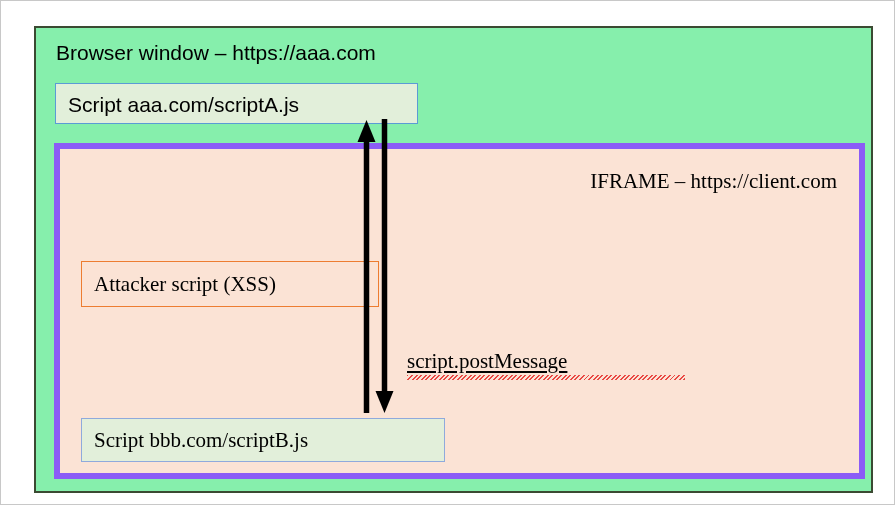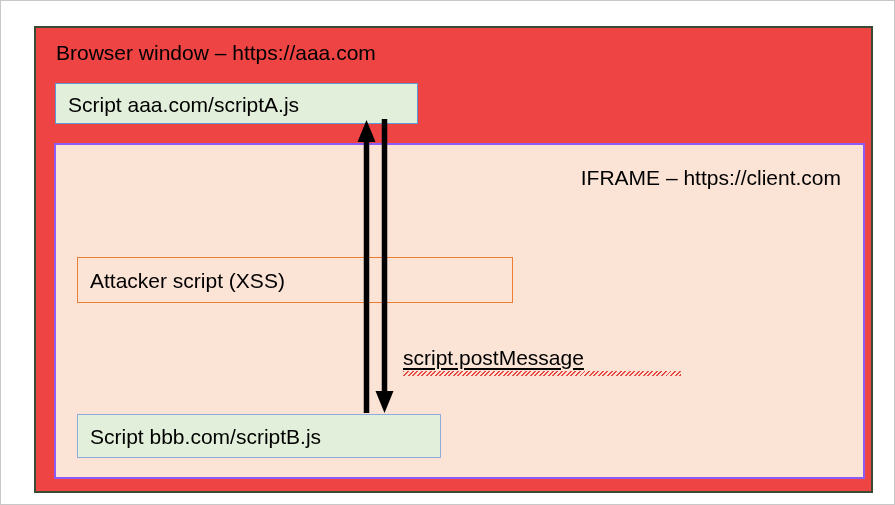--- a/index.html
+++ b/index.html
@@ -20,21 +20,21 @@
     overflow: hidden;
   }
 
   
   .browser-window {
     position: absolute;
     left: 33px;
     top: 25px;
     width: 839px;
     height: 467px;
-    background: #ef4444;
+    background: #86efac;
     border: 2px solid #3b4a32;
     box-sizing: border-box;
   }
   .browser-window-label {
     position: absolute;
     left: 20px;
     top: 14px;
     font-size: 21px;
     color: #000000;
     white-space: nowrap;
@@ -65,39 +65,40 @@
   }
 
   
   .iframe-box {
     position: absolute;
     left: 18px;
     top: 115px;
     width: 811px;
     height: 336px;
     background: #fbe3d5;
-    border: 2px solid #8b5cf6;
-    box-sizing: border-box;
+    border: 6px solid #8b5cf6;
+    box-sizing: border-box;
+    font-family: Liberation Serif, serif;
   }
   .iframe-label {
     position: absolute;
     right: 22px;
     top: 22px;
     font-size: 21px;
     color: #000000;
     white-space: nowrap;
     line-height: 1;
   }
 
   
   .attacker-box {
     position: absolute;
     left: 21px;
     top: 112px;
-    width: 436px;
+    width: 298px;
     height: 46px;
     background: #fbe3d5;
     border: 1.5px solid #ed7d31;
     box-sizing: border-box;
     padding-left: 39px;
   }
   .attacker-label {
     position: absolute;
     left: 12px;
     top: 50%;

